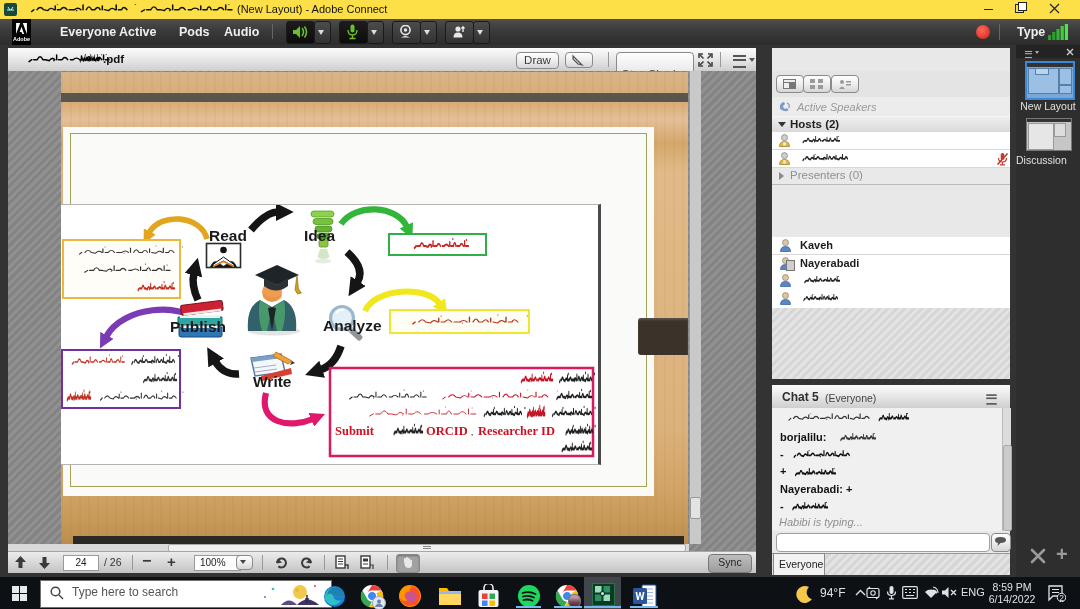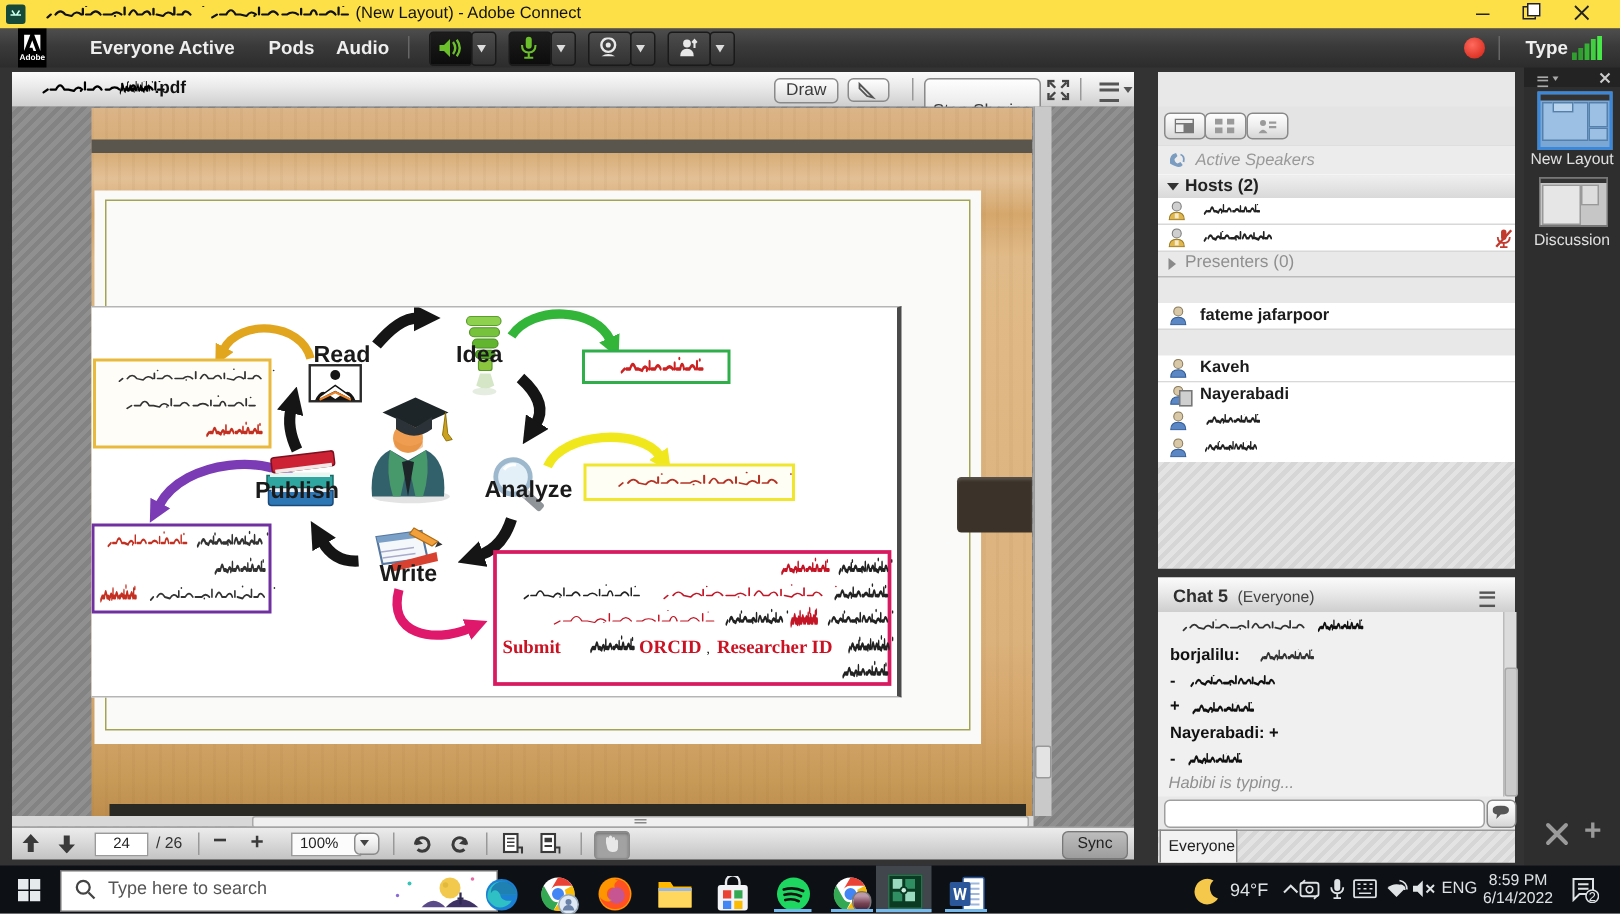--- a/index.html
+++ b/index.html
@@ -420,26 +420,20 @@
         <rect x="4.7" y="1" width="3.6" height="7" rx="1.8" fill="#c23a2e"></rect>
         <path d="M2.5,6 q0,4 4,4 q4,0 4,-4 M6.5,10 v2.5 M4,12.8 h5" stroke="#c23a2e" stroke-width="1.2" fill="none"></path>
         <path d="M1.5,12.5 L11.5,1.5" stroke="#c23a2e" stroke-width="1.6"></path>
       </svg>
   </div>
 
   <div class="abs" style="left:0;top:120px;right:0;height:16px;background:#e9e9e9;border-bottom:1px solid #bbb">
     <div class="abs tri-r" style="left:7px;top:4px"></div>
     <div class="abs" style="left:18px;top:1px;font-weight:normal;font-size:11.5px;color:#8f8f8f">Presenters (0)</div>
   </div>
-  <div class="abs row" style="top:154px;height:17px">
-      <svg class="abs" style="left:7px;top:2px" width="13" height="13">
-        <use href="#uP"></use>
-      </svg>
-      <div class="abs pname" style="left:28px;top:2px">fateme jafarpoor</div>
-    </div>
   <div class="abs row" style="top:189px;height:17px">
       <svg class="abs" style="left:7px;top:2px" width="13" height="13">
         <use href="#uP"></use>
       </svg>
       <div class="abs pname" style="left:28px;top:2px">Kaveh</div>
     </div>
   <div class="abs row" style="top:207px;height:17px">
       <svg class="abs" style="left:7px;top:2px" width="13" height="13">
         <use href="#uP"></use>
       </svg>
@@ -533,21 +527,21 @@
     <div class="abs" style="left:32px;top:5px;width:11px;height:15px;background:#9cc0e4;border:1px solid #5580ab"></div>
     <div class="abs" style="left:32px;top:22px;width:11px;height:7px;background:#9cc0e4;border:1px solid #5580ab"></div>
   </div>
   <div class="abs" style="left:0;top:55px;width:64px;text-align:center;font-size:10.5px;color:#e0e0e0">New Layout</div>
 
   <div class="abs" style="left:10px;top:73px;width:44px;height:31px;border:1px solid #777;background:#c6c6c6">
     <div class="abs" style="left:0;top:0;right:0;height:3px;background:#333"></div>
     <div class="abs" style="left:1px;top:4px;width:24px;height:25px;background:#e6e6e6;border:1px solid #999"></div>
     <div class="abs" style="left:27px;top:4px;width:10px;height:12px;background:#ddd;border:1px solid #999"></div>
   </div>
-  <div class="abs" style="left:0;top:109px;width:64px;text-align:center;font-size:10.5px;color:#e0e0e0">Discussion</div>
+  <div class="abs" style="left:0;top:109px;width:64px;text-align:left;font-size:10.5px;color:#e0e0e0">Discussion</div>
 
   <svg class="abs" style="left:14px;top:503px" width="16" height="16" viewBox="0 0 16 16">
       <path d="M2,2 L14,14 M14,2 L2,14" stroke="#9a9a9a" stroke-width="2.6" stroke-linecap="round"></path>
     </svg>
   <div class="abs" style="left:40px;top:498px;font-size:20px;color:#9a9a9a;font-weight:bold">+</div>
 </div>
 
 <div class="abs" id="taskbar">
 
   <svg class="abs" style="left:12px;top:9px" width="15" height="15" viewBox="0 0 15 15">

